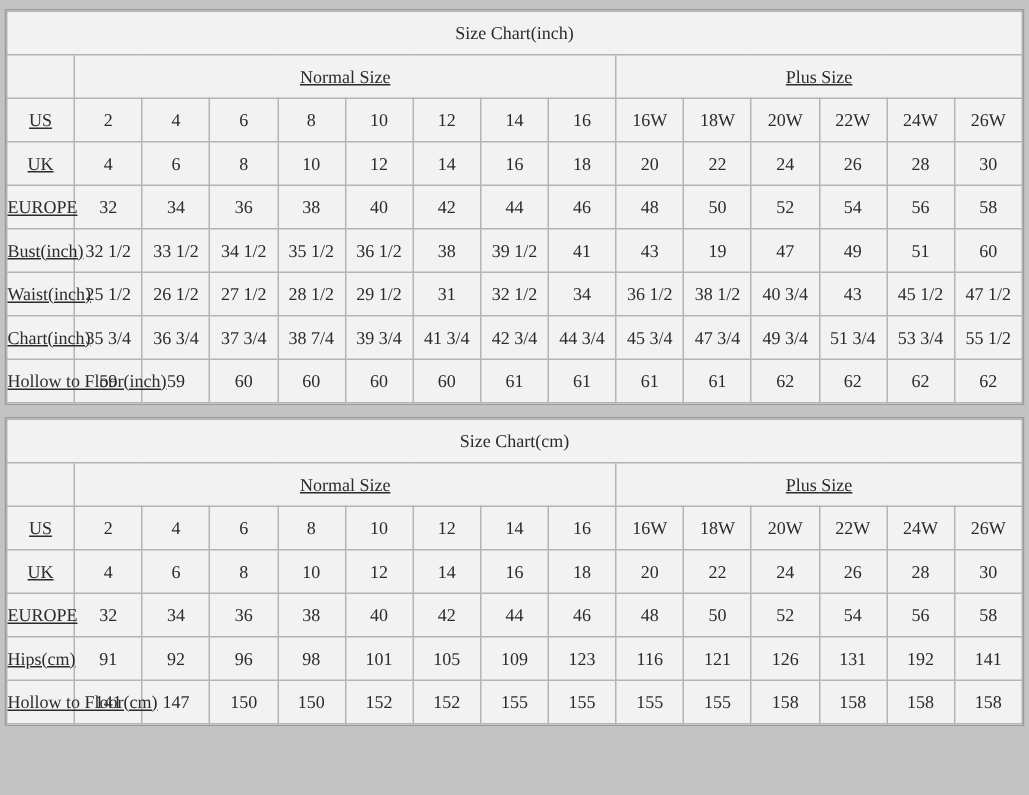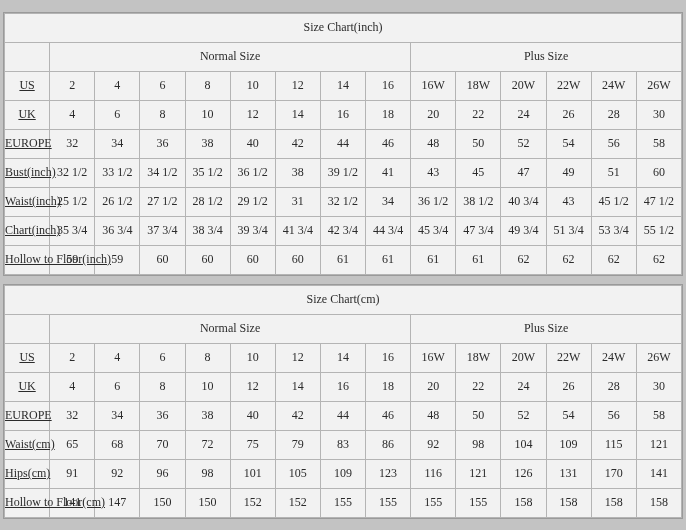--- a/index.html
+++ b/index.html
@@ -15,21 +15,20 @@
     overflow: hidden;
   }
   .sheet {
     width: 686px;
     height: 530px;
     box-sizing: border-box;
     padding: 6px 3px 6px 3px;
     display: flex;
     flex-direction: column;
     gap: 8px;
-    justify-content: center;
   }
   .chart {
     background: #f2f2f2;
     border: 1px solid #9a9a9a;
     box-sizing: border-box;
     width: 680px;
   }
   table.sizetable {
     border-collapse: collapse;
     width: 100%;
@@ -50,20 +49,21 @@
     font-size: 15px;
     height: 22px;
     border-left: none;
     border-right: none;
     border-top: none;
     background: #f2f2f2;
   }
   td.group-head {
     font-size: 15px;
     height: 24px;
+    text-decoration: underline;
   }
   td.row-label {
     font-size: 14px;
     text-align: center;
   }
   td.blank {
     background: #f2f2f2;
   }
   .col-label { width: 140px; text-decoration: underline; }
 </style>
@@ -137,21 +137,21 @@
           <td class="row-label col-label">Bust(inch)</td>
           <td>32 1/2</td>
           <td>33 1/2</td>
           <td>34 1/2</td>
           <td>35 1/2</td>
           <td>36 1/2</td>
           <td>38</td>
           <td>39 1/2</td>
           <td>41</td>
           <td>43</td>
-          <td>45</td>
+          <td>19</td>
           <td>47</td>
           <td>49</td>
           <td>51</td>
           <td>60</td>
         </tr>
         <tr>
           <td class="row-label col-label">Waist(inch)</td>
           <td>25 1/2</td>
           <td>26 1/2</td>
           <td>27 1/2</td>
@@ -165,21 +165,21 @@
           <td>40 3/4</td>
           <td>43</td>
           <td>45 1/2</td>
           <td>47 1/2</td>
         </tr>
         <tr>
           <td class="row-label col-label">Chart(inch)</td>
           <td>35 3/4</td>
           <td>36 3/4</td>
           <td>37 3/4</td>
-          <td>38 3/4</td>
+          <td>38 7/4</td>
           <td>39 3/4</td>
           <td>41 3/4</td>
           <td>42 3/4</td>
           <td>44 3/4</td>
           <td>45 3/4</td>
           <td>47 3/4</td>
           <td>49 3/4</td>
           <td>51 3/4</td>
           <td>53 3/4</td>
           <td>55 1/2</td>
@@ -261,51 +261,34 @@
           <td>44</td>
           <td>46</td>
           <td>48</td>
           <td>50</td>
           <td>52</td>
           <td>54</td>
           <td>56</td>
           <td>58</td>
         </tr>
         <tr>
-          <td class="row-label col-label">Waist(cm)</td>
-          <td>65</td>
-          <td>68</td>
-          <td>70</td>
-          <td>72</td>
-          <td>75</td>
-          <td>79</td>
-          <td>83</td>
-          <td>86</td>
-          <td>92</td>
-          <td>98</td>
-          <td>104</td>
-          <td>109</td>
-          <td>115</td>
-          <td>121</td>
-        </tr>
-        <tr>
           <td class="row-label col-label">Hips(cm)</td>
           <td>91</td>
           <td>92</td>
           <td>96</td>
           <td>98</td>
           <td>101</td>
           <td>105</td>
           <td>109</td>
           <td>123</td>
           <td>116</td>
           <td>121</td>
           <td>126</td>
           <td>131</td>
-          <td>170</td>
+          <td>192</td>
           <td>141</td>
         </tr>
         <tr>
           <td class="row-label col-label">Hollow to Floor(cm)</td>
           <td>141</td>
           <td>147</td>
           <td>150</td>
           <td>150</td>
           <td>152</td>
           <td>152</td>

